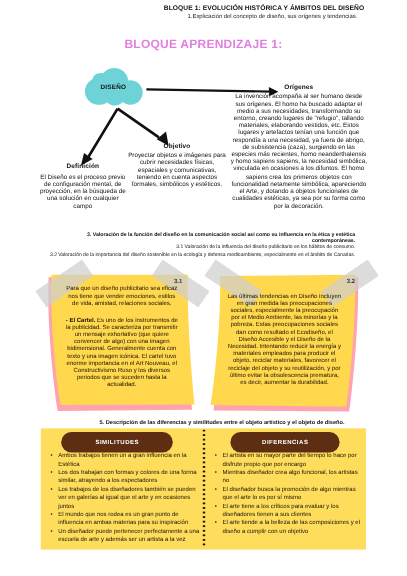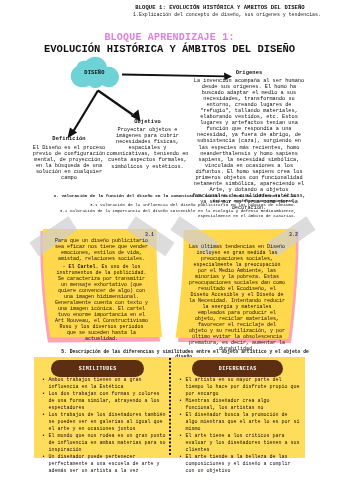--- a/index.html
+++ b/index.html
@@ -1,20 +1,20 @@
 <!DOCTYPE html>
 <html><head>
 <meta charset="utf-8">
 <title>Bloque 1</title>
 <style>
   html,body{margin:0;padding:0;}
   body{width:339px;height:480px;background:#ffffff;overflow:hidden;
        font-family:"Liberation Sans",sans-serif;position:relative;
        -webkit-font-smoothing:antialiased;}
-  .page{position:absolute;left:0;top:0;width:339px;height:480px;font-family:Liberation Mono, monospace;}
+  .page{position:absolute;left:0;top:0;width:339px;height:480px;}
 
   
   .hdr-title{position:absolute;left:120px;top:4px;width:200px;
       font-size:5.55px;font-weight:bold;letter-spacing:.06px;color:#111;
       text-align:center;line-height:7px;}
   .hdr-sub{position:absolute;left:127px;top:12px;width:200px;
       font-size:4.9px;color:#222;text-align:center;line-height:6px;}
   
 
   
@@ -68,21 +68,20 @@
 </style>
 </head>
 <body>
 
 <div class="page">
 
   <div class="hdr-title">BLOQUE 1: EVOLUCIÓN HISTÓRICA Y ÁMBITOS DEL DISEÑO</div>
   <div class="hdr-sub">1.Explicación del concepto de diseño, sus orígenes y tendencias.</div>
 
   <div class="bloque">BLOQUE APRENDIZAJE 1:</div>
-  <div class="h1">EVOLUCIÓN HISTÓRICA Y ÁMBITOS DEL DISEÑO</div>
 
   <svg class="diag-svg" viewBox="0 0 339 200">
     <g>
       <path d="M82.0,87.3
                C75.8,87.3 70.8,82.3 70.8,76.1
                C70.8,71.8 73.2,68.1 76.8,66.2
                C77.6,63.1 80.5,60.8 83.9,60.8
                C84.6,60.8 85.3,60.9 86.0,61.1
                C88.2,58.4 91.6,56.7 95.3,56.7
                C101.3,56.7 106.3,61.2 106.9,67.0

